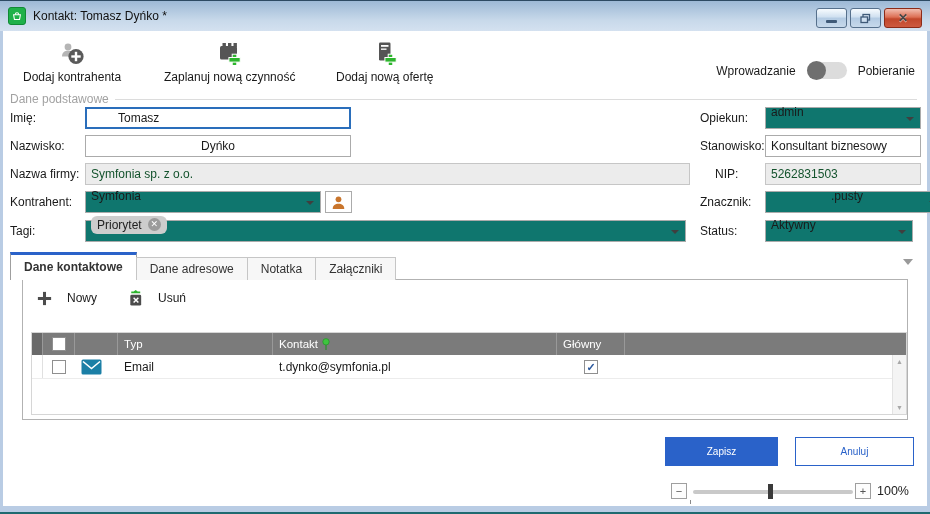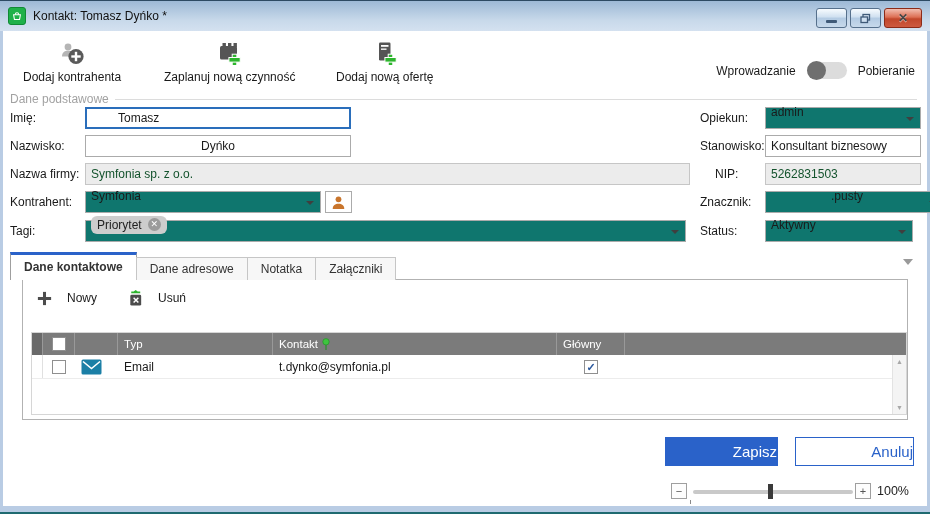--- a/index.html
+++ b/index.html
@@ -96,21 +96,21 @@
   .td.typ { width:155px; }
   .td.kontakt { width:284px; }
   .td.glowny { width:68px; justify-content:center; padding:0; }
   .checkbox { width:14px; height:14px; border:1px solid #8f8f8f; background:#fff; font-size:11px;
               line-height:12px; text-align:center; font-weight:bold; color:#2d5a9e; cursor:pointer; }
   .vscroll { position:absolute; right:0; top:22px; bottom:0; width:14px; background:#f4f4f4;
              border-left:1px solid #e3e3e3; display:flex; flex-direction:column;
              justify-content:space-between; align-items:center; padding:3px 0; color:#a8a8a8; font-size:7px; }
 
   
-  .btn { position:absolute; width:113px; height:29px; font-size:15px; text-align:right;
+  .btn { position:absolute; width:113px; height:29px; font-size:10px; text-align:center;
          line-height:27px; cursor:pointer; }
   .btn-save { left:662px; top:406px; background:#2a62c9; color:#fff; border:1px solid #2a62c9; }
   .btn-cancel { left:792px; top:406px; width:119px; background:#fff; color:#2a62c9; border:1px solid #2a62c9; }
 
   
   .zoom-btn { position:absolute; width:16px; height:16px; border:1px solid #9f9f9f; background:#fdfdfd;
               color:#555; font-size:11px; line-height:14px; text-align:center; cursor:pointer; }
   .zoom-track { position:absolute; left:690px; top:459px; width:160px; height:4px;
                 background:#c9c9c9; border-radius:2px; cursor:pointer; }
   .zoom-thumb { position:absolute; left:765px; top:453px; width:5px; height:15px; background:#3a3a3a; cursor:grab; }

